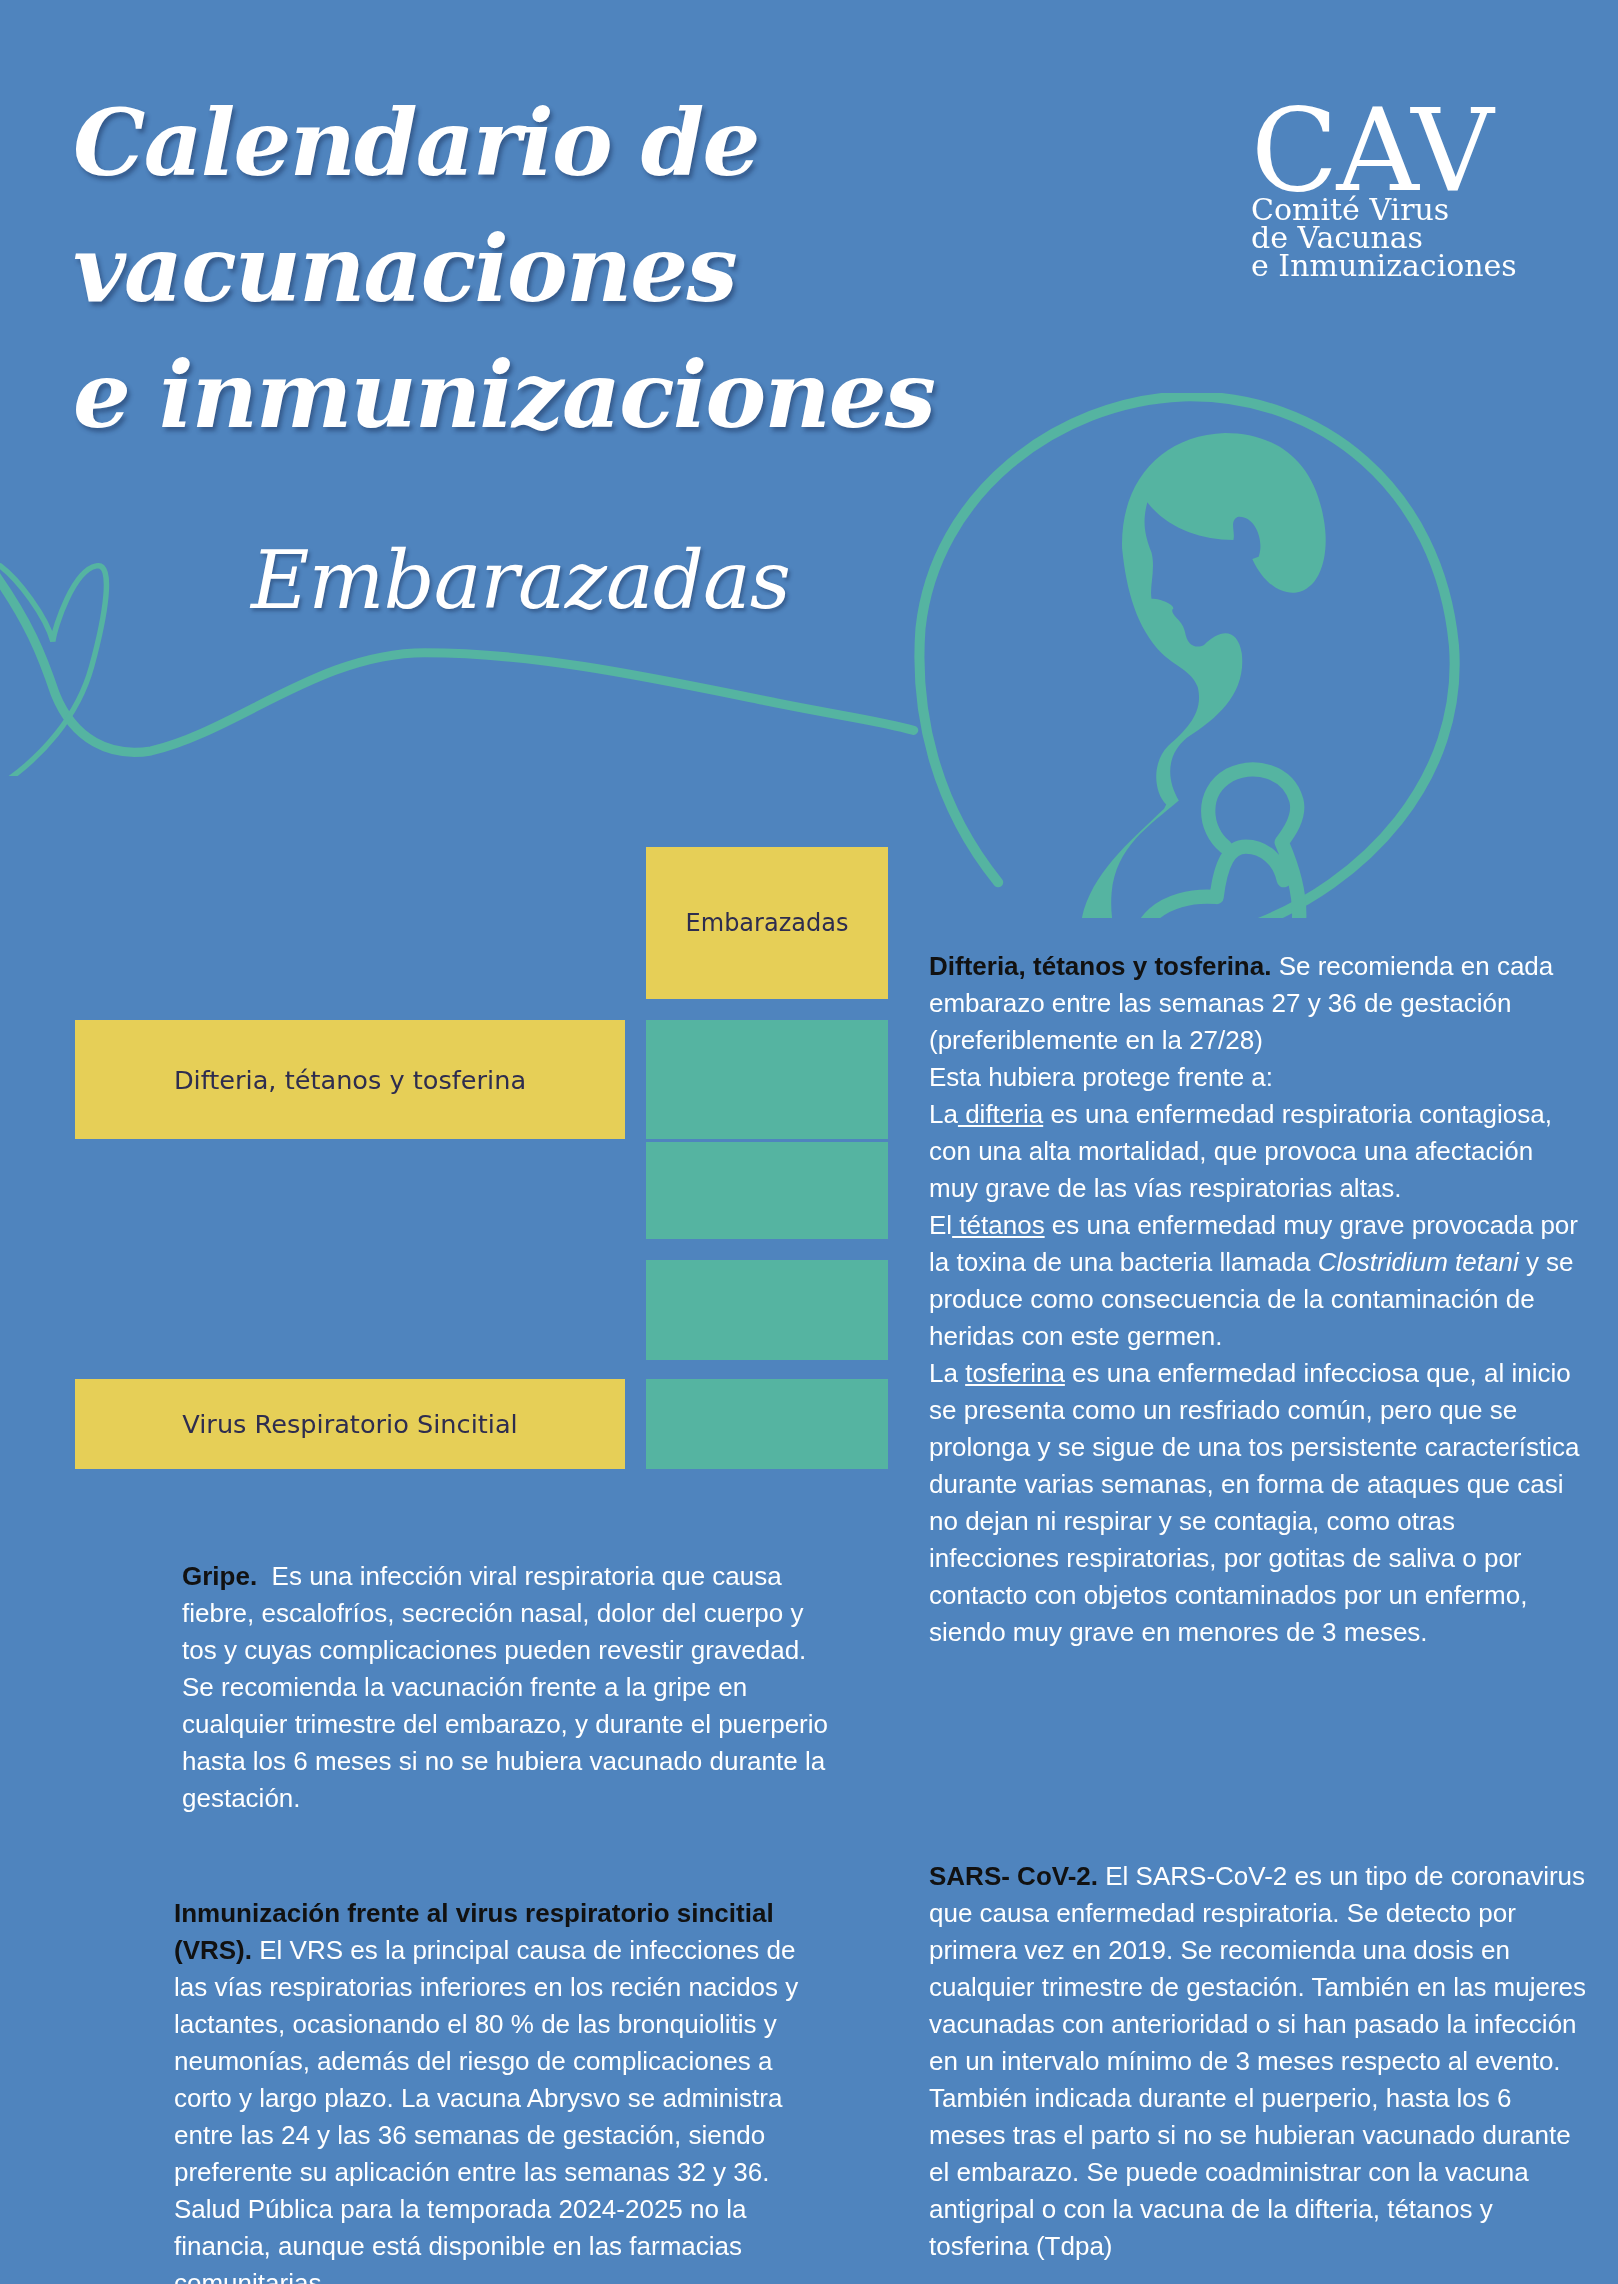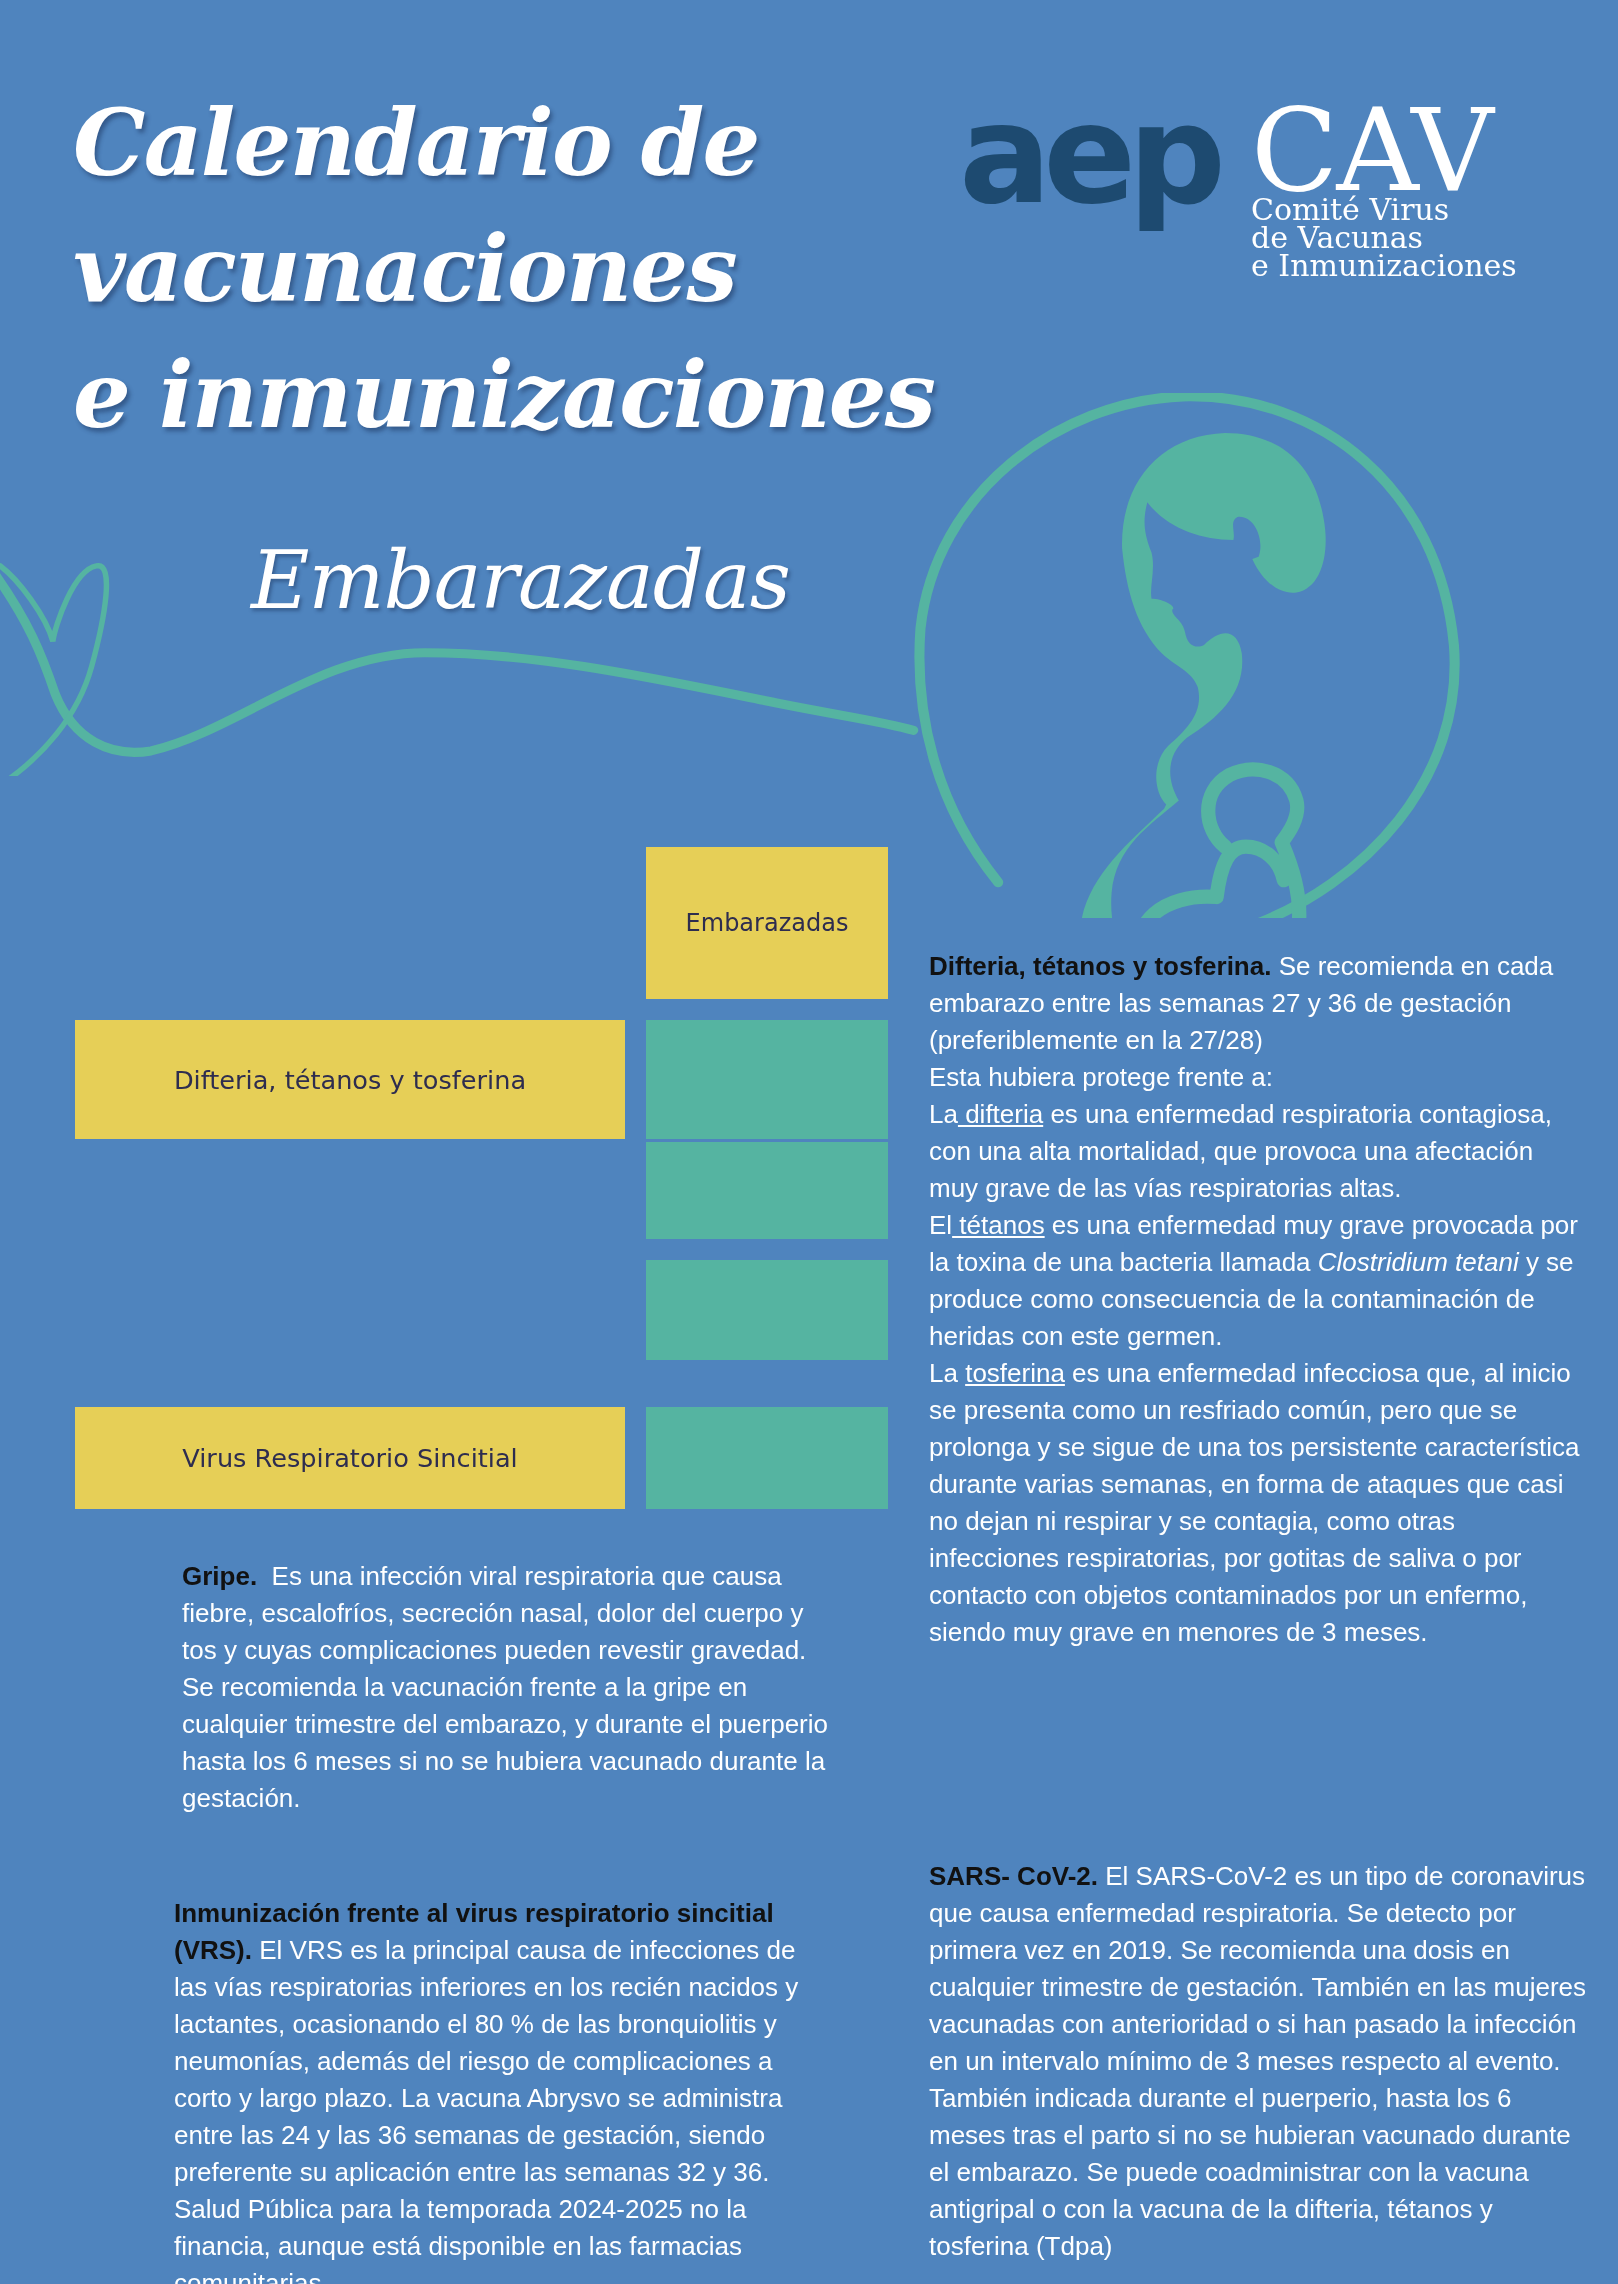--- a/index.html
+++ b/index.html
@@ -98,21 +98,20 @@
 
 <div class="abs title">
   <span>Calendario de</span>
   <span>vacunaciones</span>
   <span>e inmunizaciones</span>
 </div>
 
 <div class="abs subtitle">Embarazadas</div>
 
 <div class="abs cav-logo">
-  <div class="abs cav-aep">aep</div>
   <div class="abs cav-cav">CAV</div>
   <div class="abs cav-sub">
     <span>Comité Virus</span>
     <span>de Vacunas</span>
     <span>e Inmunizaciones</span>
   </div>
 </div>
 
 <svg class="abs illus" viewBox="0 0 1300 1250" width="576" height="525">
   <path d="M 210 1165 C 60 980, 10 760, 25 560 C 60 240, 350 20, 650 8 C 980 0, 1260 230, 1295 600 C 1320 920, 1080 1170, 810 1270" fill="none" stroke="#55b4a1" stroke-width="24" stroke-linecap="round"></path>
@@ -127,21 +126,21 @@
   <div class="vrow" style="top:173px; height:119px;">
     <div class="vcell-name">Difteria, tétanos y tosferina</div>
     <div class="vcell-mark"></div>
   </div>
   <div class="vrow" style="top:295px; height:97px;">
     <div class="vcell-mark"></div>
   </div>
   <div class="vrow" style="top:413px; height:100px;">
     <div class="vcell-mark"></div>
   </div>
-  <div class="vrow" style="top:560px; height:102px;border-radius:20px;">
+  <div class="vrow" style="top:532px; height:90px;border-radius:20px;">
     <div class="vcell-name">Virus Respiratorio Sincitial</div>
     <div class="vcell-mark"></div>
   </div>
 </div>
 
 <div class="abs txt blk-dtp">
   <b>Difteria, tétanos y tosferina.</b><span> Se recomienda en cada embarazo entre las semanas 27 y 36 de gestación (preferiblemente en la 27/28)</span><br>
   <span>Esta hubiera protege frente a:</span><br>
   <span>La</span><u> difteria</u><span> es una enfermedad respiratoria contagiosa, con una alta mortalidad, que provoca una afectación muy grave de las vías respiratorias altas.</span><br>
   <span>El</span><u> tétanos</u><span> es una enfermedad muy grave provocada por la toxina de una bacteria llamada </span><i>Clostridium tetani</i><span> y se produce como consecuencia de la contaminación de heridas con este germen.</span><br>

